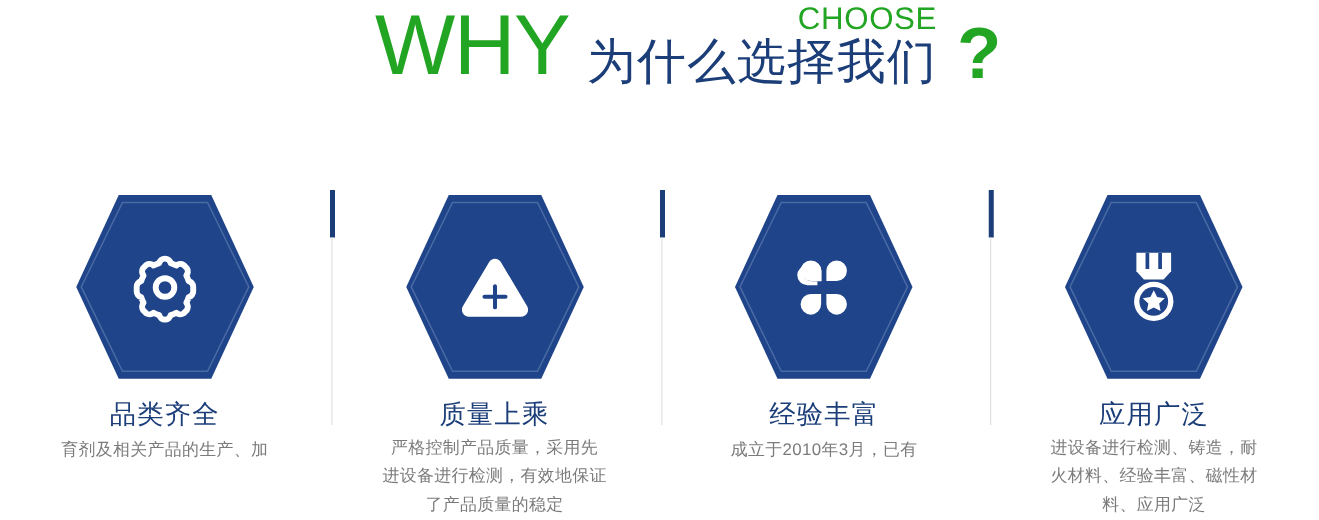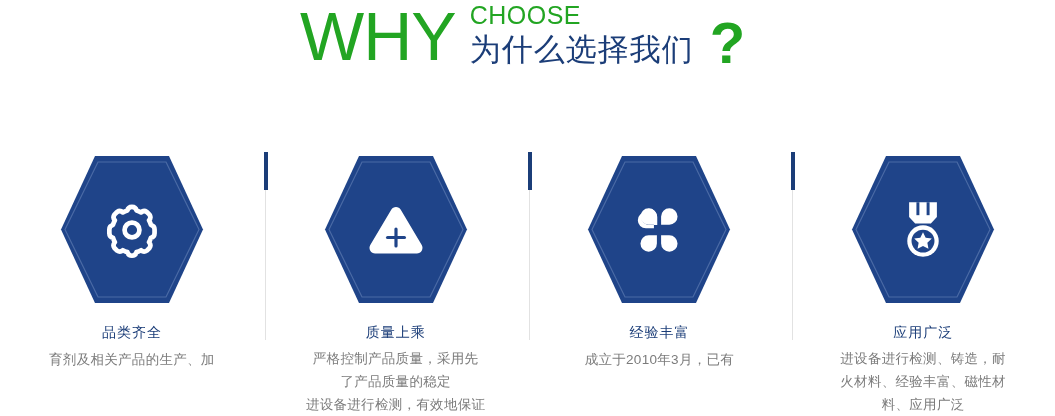--- a/index.html
+++ b/index.html
@@ -39,31 +39,32 @@
     color: #22a522;
     letter-spacing: -1px;
     margin-top: 2px;
     white-space: nowrap;
   }
   .head-stack {
     display: flex;
     flex-direction: column;
     margin-left: 14px;
     margin-top: 2px;
+    text-align: right;
   }
   .choose-word {
     font-size: 25px;
     line-height: 27px;
     color: #22a522;
     letter-spacing: 0.5px;
     font-weight: 400;
     white-space: nowrap;
   }
   .cn-title {
-    font-size: 31px;
+    font-size: 39px;
     line-height: 38px;
     color: #1b3d78;
     letter-spacing: 1px;
     white-space: nowrap;
     margin-top: 2px;
   }
   .qmark {
     font-size: 58px;
     line-height: 58px;
     font-weight: bold;
@@ -136,21 +137,21 @@
     justify-content: center;
   }
 
   
   .caption {
     width: 100%;
     text-align: center;
     margin-top: 14px;
   }
   .cap-title {
-    font-size: 14px;
+    font-size: 21px;
     line-height: 22px;
     color: #1b3d78;
     letter-spacing: 1px;
     margin-bottom: 5px;
   }
   .cap-body {
     font-size: 13.5px;
     line-height: 23px;
     color: #7b7b7b;
     letter-spacing: 0.3px;
@@ -253,22 +254,22 @@
             <line x1="33" y1="30" x2="33" y2="48"></line>
             <line x1="24" y1="39" x2="42" y2="39"></line>
           </g>
         </svg>
       </div>
     </div>
     <div class="caption">
       <div class="cap-title">质量上乘</div>
       <div class="cap-body">
         <div>严格控制产品质量，采用先</div>
+        <div>进设备进行检测，有效地保证</div>
         <div>了产品质量的稳定</div>
-        <div>进设备进行检测，有效地保证</div>
       </div>
     </div>
   </div>
 
   <div class="col col-3">
     <div class="divider"></div>
     <div class="divider-tail"></div>
     <div class="hex-wrap">
       <div class="hex">
         <svg width="148" height="155" viewBox="0 0 148 155">

